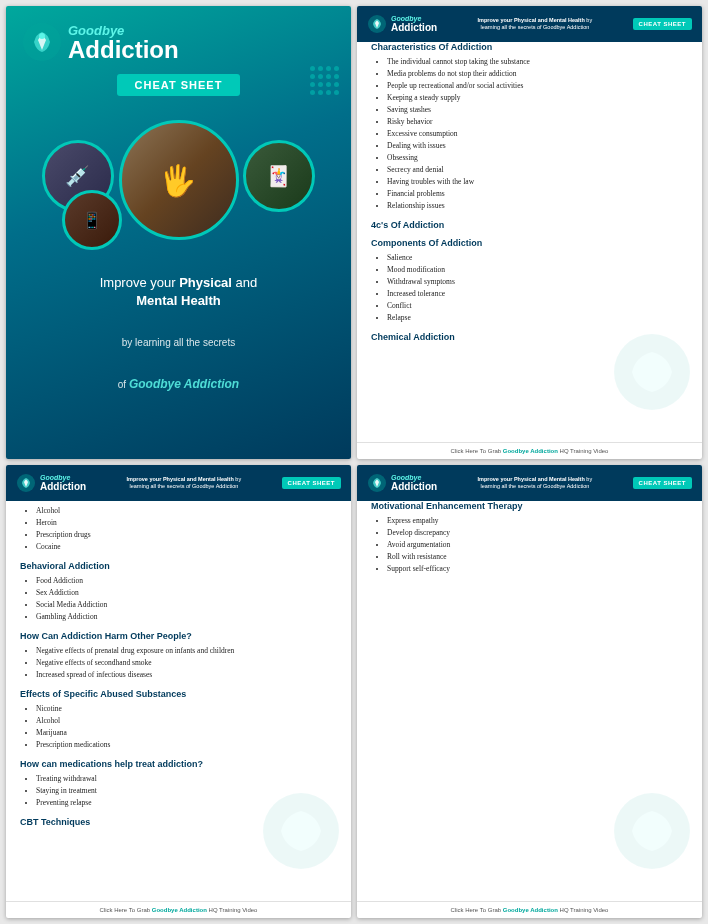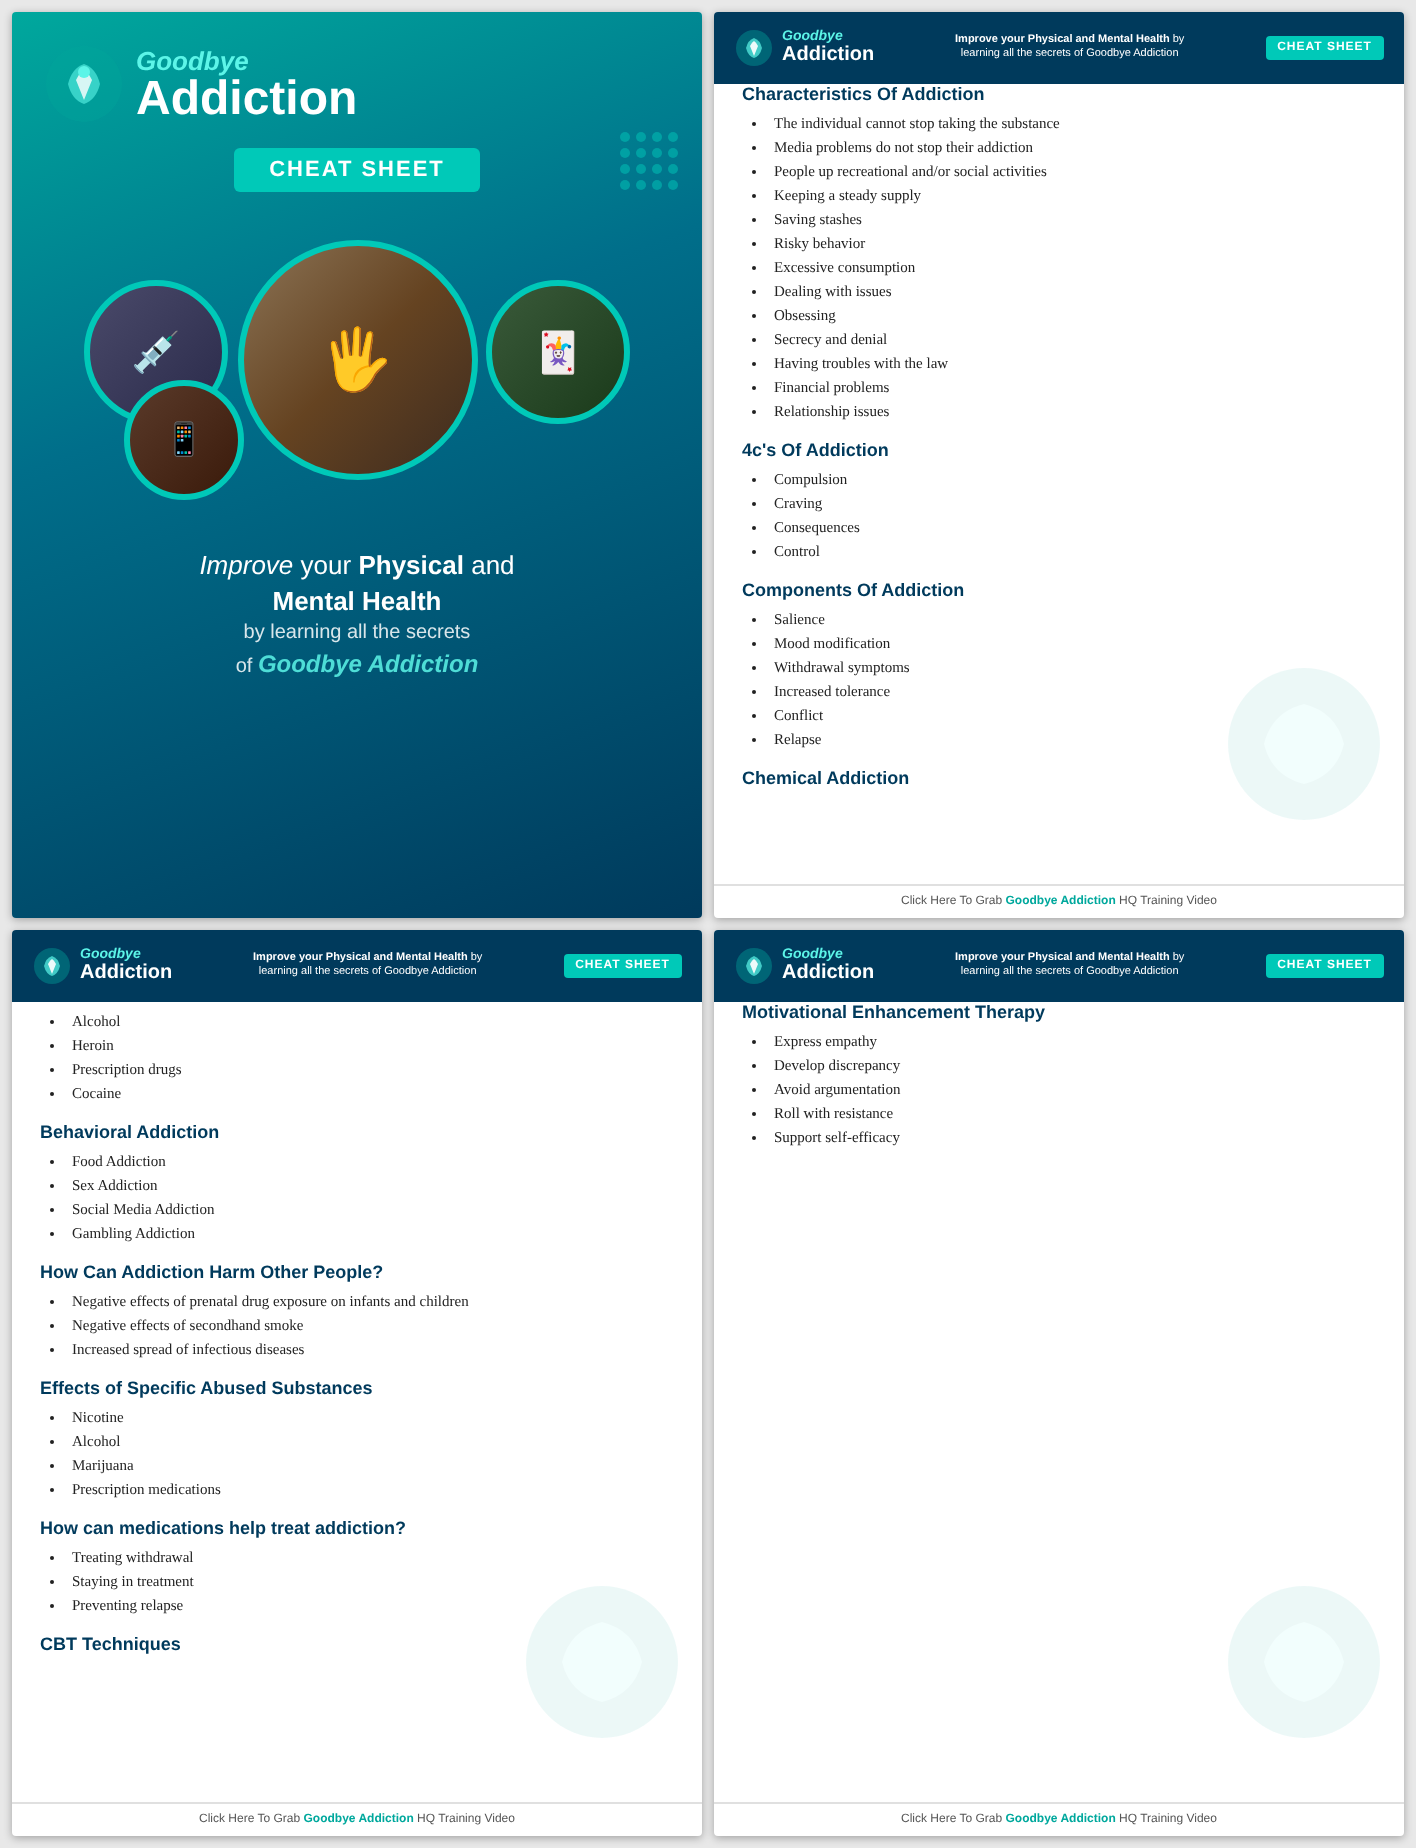--- a/index.html
+++ b/index.html
@@ -175,26 +175,26 @@
 
     .cover-tagline .improve {
       font-size: 13px;
     }
 
     .cover-tagline .improve span.bold {
       font-weight: 900;
     }
 
     .cover-tagline .improve span.italic {
-      font-style: italic;
     }
 
     .cover-tagline .subtitle {
       font-size: 10px;
       opacity: 0.85;
+      margin-top: 26px;
     }
 
     .cover-tagline .brand-bottom {
       font-size: 12px;
       color: #5cf5e8;
       font-style: italic;
       font-weight: bold;
     }
 
     
@@ -417,26 +417,20 @@
       <li>Excessive consumption</li>
       <li>Dealing with issues</li>
       <li>Obsessing</li>
       <li>Secrecy and denial</li>
       <li>Having troubles with the law</li>
       <li>Financial problems</li>
       <li>Relationship issues</li>
     </ul>
 
     <div class="section-title">4c's Of Addiction</div>
-    <ul class="bullet-list">
-      <li>Compulsion</li>
-      <li>Craving</li>
-      <li>Consequences</li>
-      <li>Control</li>
-    </ul>
 
     <div class="section-title">Components Of Addiction</div>
     <ul class="bullet-list">
       <li>Salience</li>
       <li>Mood modification</li>
       <li>Withdrawal symptoms</li>
       <li>Increased tolerance</li>
       <li>Conflict</li>
       <li>Relapse</li>
     </ul>

